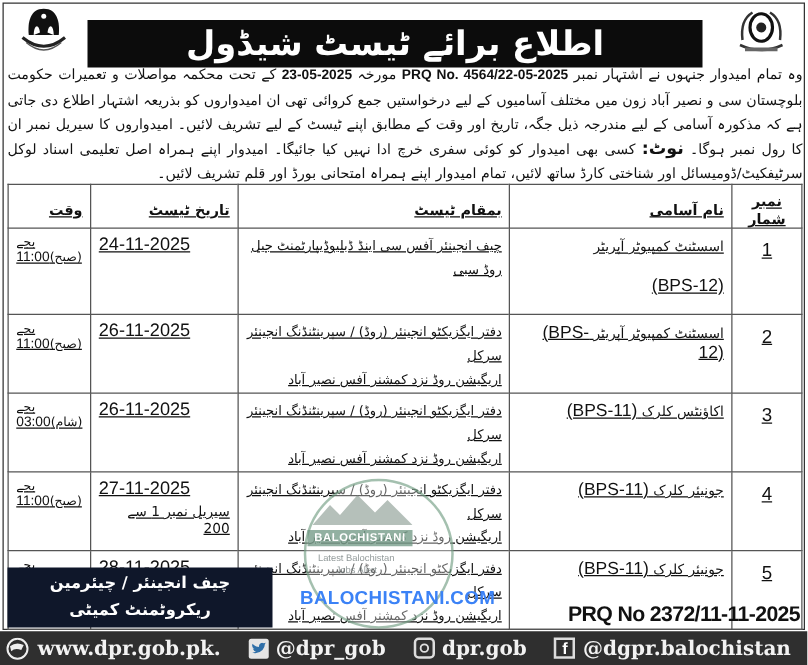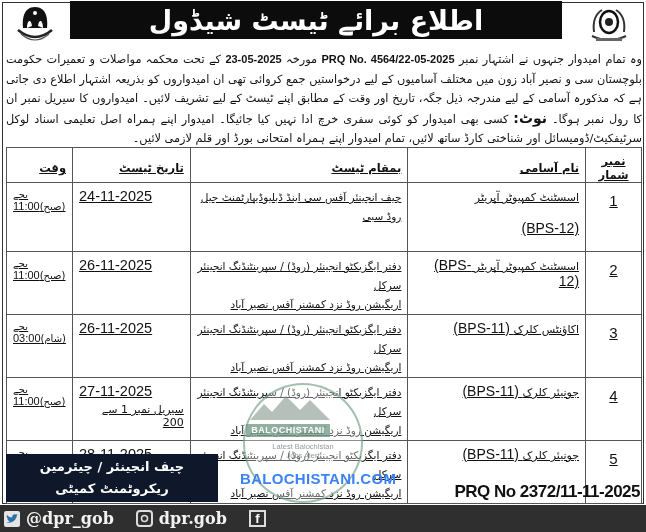--- a/index.html
+++ b/index.html
@@ -6,21 +6,21 @@
   html, body { width: 646px; height: 532px; background: #ffffff; overflow: hidden; }
   body { font-family: "DejaVu Sans", sans-serif; color: #111; position: relative; }
 
   .frame { position: absolute; left: 2px; top: 2px; width: 642px; height: 502px; border: 1px solid #333; background: #fff; }
 
   
   .header { position: absolute; left: 0; top: 0; width: 646px; height: 50px; }
   .logo { position: absolute; top: 4px; width: 46px; height: 42px; }
   .logo.left { left: 12px; }
   .logo.right { right: 14px; }
-  .title-bar { position: absolute; left: 70px; top: 1px; width: 492px; height: 38px; background: #0c0c0c;
+  .title-bar { position: absolute; left: 70px; top: 16px; width: 492px; height: 38px; background: #0c0c0c;
     color: #fff; display: flex; align-items: center; justify-content: center; direction: rtl;
     font-family: "DejaVu Sans", sans-serif; font-size: 27px; font-weight: bold; letter-spacing: 1px; }
 
   
   .intro { position: absolute; left: 6px; top: 50px; width: 636px; direction: rtl; text-align: justify;
     font-family: "DejaVu Sans", sans-serif; font-size: 11.3px; line-height: 19.6px; color: #111; }
   .intro .latin { font-family: "Liberation Sans", sans-serif; font-size: 11px; font-weight: bold; direction: ltr; unicode-bidi: embed; }
   .intro .note { font-weight: bold; font-size: 14px; }
 
   
@@ -48,21 +48,21 @@
   
   .committee { position: absolute; left: 6px; top: 454px; width: 212px; height: 48px; background: #0f172a; color: #fff;
     direction: rtl; text-align: center; font-size: 13px; font-weight: bold; line-height: 22px; padding-top: 2px; }
   .prq-bottom { position: absolute; right: 6px; top: 482px; font-family: "Liberation Sans", sans-serif; font-size: 17px; font-weight: bold; letter-spacing: -0.5px; color: #111; }
 
   
   .wm-circle { position: absolute; left: 243px; top: 383px; width: 120px; height: 120px; border-radius: 50%;
     border: 2px solid rgba(90,140,110,0.55); background: rgba(255,255,255,0.35); }
   .wm-band { position: absolute; left: 246px; top: 424px; width: 84px; height: 13px; background: rgba(110,150,130,0.75);
     color: #fff; font-family: "Liberation Sans", sans-serif; font-weight: bold; font-size: 9px; text-align: center; line-height: 13px; letter-spacing: 0.5px; }
-  .wm-sub { position: absolute; left: 268px; top: 442px; width: 70px; text-align: center; font-family: "Liberation Sans", sans-serif; font-size: 7.5px; color: rgba(120,130,130,0.8); line-height: 9px; }
+  .wm-sub { position: absolute; left: 250px; top: 442px; width: 70px; text-align: center; font-family: "Liberation Sans", sans-serif; font-size: 7.5px; color: rgba(120,130,130,0.8); line-height: 9px; }
   .wm-mountain { position: absolute; left: 250px; top: 392px; width: 80px; height: 30px; }
   .wm-site { position: absolute; left: 240px; top: 470px; font-family: "Liberation Sans", sans-serif; font-weight: bold; font-size: 15px; color: #3b82f6; letter-spacing: 0.3px; text-align: center; }
 
   
   .social { position: absolute; left: 0; top: 505px; width: 646px; height: 27px; background: #2f2f2f; display: flex; align-items: center;
     font-family: "DejaVu Serif", serif; color: #f2f2f2; font-size: 16px; font-weight: bold; padding-left: 4px; }
   .social .item { display: flex; align-items: center; margin-right: 22px; }
   .social .ico { display: inline-flex; align-items: center; justify-content: center; width: 20px; height: 18px; margin-right: 6px; }
   .social .ico.tw { background: #e5e5e5; width: 16px; height: 16px; border-radius: 2px; }
   .social .ico.ig { border: 2px solid #ddd; width: 17px; height: 17px; border-radius: 4px; }
@@ -96,21 +96,21 @@
   </div>
 </div>
 
 <div class="intro">
   <span>وہ تمام امیدوار جنہوں نے اشتہار نمبر</span>
   <span class="latin">PRQ No. 4564/22-05-2025</span>
   <span>مورخہ</span>
   <span class="latin">23-05-2025</span>
   <span>کے تحت محکمہ مواصلات و تعمیرات حکومت بلوچستان سی و نصیر آباد زون میں مختلف آسامیوں کے لیے درخواستیں جمع کروائی تھی ان امیدواروں کو بذریعہ اشتہار اطلاع دی جاتی ہے کہ مذکورہ آسامی کے لیے مندرجہ ذیل جگہ، تاریخ اور وقت کے مطابق اپنے ٹیسٹ کے لیے تشریف لائیں۔ امیدواروں کا سیریل نمبر ان کا رول نمبر ہوگا۔</span>
   <span class="note">نوٹ:</span>
-  <span>کسی بھی امیدوار کو کوئی سفری خرچ ادا نہیں کیا جائیگا۔ امیدوار اپنے ہمراہ اصل تعلیمی اسناد لوکل سرٹیفکیٹ/ڈومیسائل اور شناختی کارڈ ساتھ لائیں، تمام امیدوار اپنے ہمراہ امتحانی بورڈ اور قلم لازمی لائیں۔</span>
+  <span>کسی بھی امیدوار کو کوئی سفری خرچ ادا نہیں کیا جائیگا۔ امیدوار اپنے ہمراہ اصل تعلیمی اسناد لوکل سرٹیفکیٹ/ڈومیسائل اور شناختی کارڈ ساتھ لائیں، تمام امیدوار اپنے ہمراہ امتحانی بورڈ اور قلم تشریف لائیں۔</span>
 </div>
 
 <table class="schedule">
   <thead>
     <tr>
       <th class="c-sr">نمبر شمار</th>
       <th class="c-post">نام آسامی</th>
       <th class="c-venue">بمقام ٹیسٹ</th>
       <th class="c-date">تاریخ ٹیسٹ</th>
       <th class="c-time">وقت</th>
@@ -233,31 +233,41 @@
 <div class="wm-site">BALOCHISTANI.COM</div>
 
 <div class="committee">
   <div>چیف انجینئر / چیئرمین ریکروٹمنٹ کمیٹی</div>
   <div>/ محکمہ مواصلات و تعمیرات نصیر آباد زون</div>
 </div>
 <div class="prq-bottom">PRQ No 2372/11-11-2025</div>
 
 <div class="social">
   <div class="item">
+    <span class="ico">
+      <svg width="20" height="18" viewBox="0 0 20 18">
+          <circle cx="10" cy="9" r="8" fill="none" stroke="#eee" stroke-width="1.6"></circle>
+          <path d="M4 7 Q9 3 15 6 L13 10 Q8 8 5 11 Z" fill="#eee"></path>
+        </svg>
+    </span>
+    <span>www.dpr.gob.pk.</span>
+  </div>
+  <div class="item">
     <span class="ico tw">
       <svg width="12" height="10" viewBox="0 0 12 10">
           <path d="M0 8 Q5 10 9 6 Q11 3 11 1 L12 0 L10 0.5 Q8 -0.5 6.5 1.5 Q6 3 6.2 3.5 Q3 3.5 1 1 Q0 4 2.5 5 L1.2 4.8 Q2 7 3.8 7.2 Q2 8.4 0 8 Z" fill="#2f6fa8"></path>
         </svg>
     </span>
     <span>@dpr_gob</span>
   </div>
   <div class="item">
     <span class="ico ig">
       <svg width="11" height="11" viewBox="0 0 11 11">
           <circle cx="5.5" cy="5.5" r="3" fill="none" stroke="#ddd" stroke-width="1.5"></circle>
         </svg>
     </span>
     <span>dpr.gob</span>
   </div>
   <div class="item" style="margin-right:0;">
     <span class="ico fb">f</span>
+    <span>@dgpr.balochistan</span>
   </div>
 </div>
 
 </body></html>

